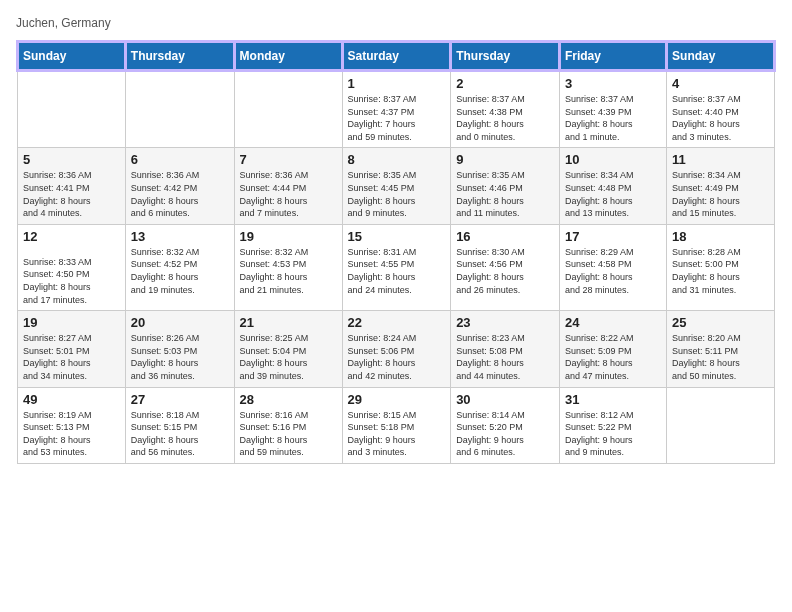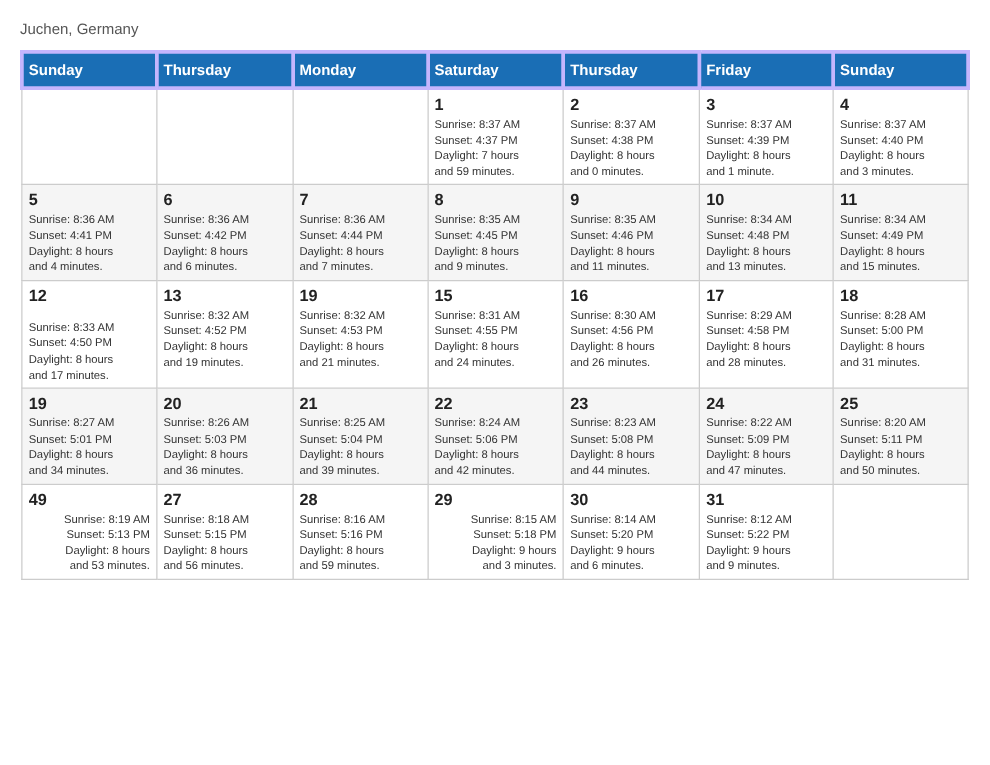--- a/index.html
+++ b/index.html
@@ -305,42 +305,42 @@
           <span class="day-number">25</span>
           <div class="day-info" style="white-space: pre-line;">Sunrise: 8:20 AM
 Sunset: 5:11 PM
 Daylight: 8 hours
 and 50 minutes.</div>
         </td>
       </tr>
       <tr>
         <td>
           <span class="day-number">49</span>
-          <div class="day-info" style="white-space: pre-line; text-align: right;">Sunrise: 8:19 AM
+          <div class="day-info" style="white-space: pre-line;">Sunrise: 8:19 AM
 Sunset: 5:13 PM
 Daylight: 8 hours
 and 53 minutes.</div>
         </td>
         <td>
           <span class="day-number">27</span>
           <div class="day-info" style="white-space: pre-line;">Sunrise: 8:18 AM
 Sunset: 5:15 PM
 Daylight: 8 hours
 and 56 minutes.</div>
         </td>
         <td>
           <span class="day-number">28</span>
           <div class="day-info" style="white-space: pre-line;">Sunrise: 8:16 AM
 Sunset: 5:16 PM
 Daylight: 8 hours
 and 59 minutes.</div>
         </td>
         <td>
           <span class="day-number">29</span>
-          <div class="day-info" style="white-space: pre-line; text-align: right;">Sunrise: 8:15 AM
+          <div class="day-info" style="white-space: pre-line;">Sunrise: 8:15 AM
 Sunset: 5:18 PM
 Daylight: 9 hours
 and 3 minutes.</div>
         </td>
         <td>
           <span class="day-number">30</span>
           <div class="day-info" style="white-space: pre-line;">Sunrise: 8:14 AM
 Sunset: 5:20 PM
 Daylight: 9 hours
 and 6 minutes.</div>

